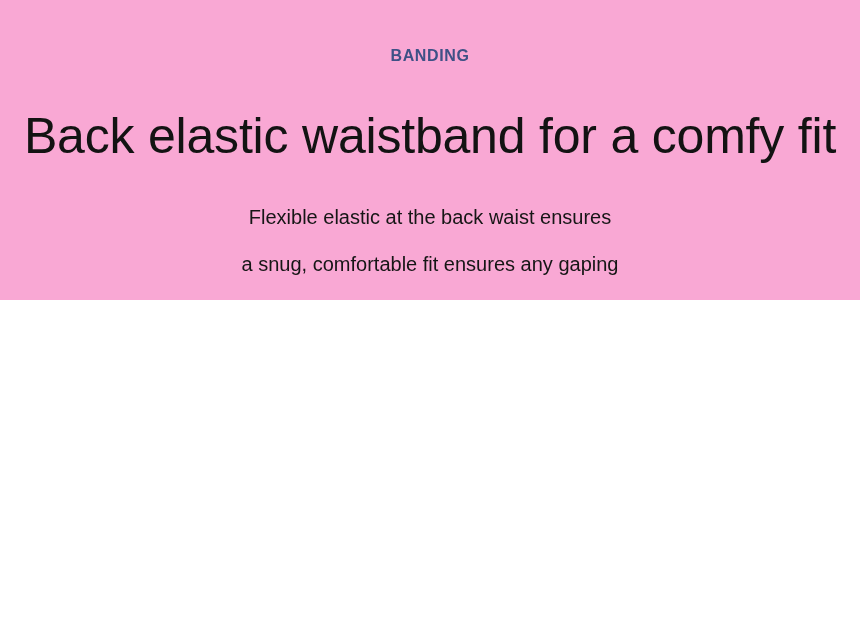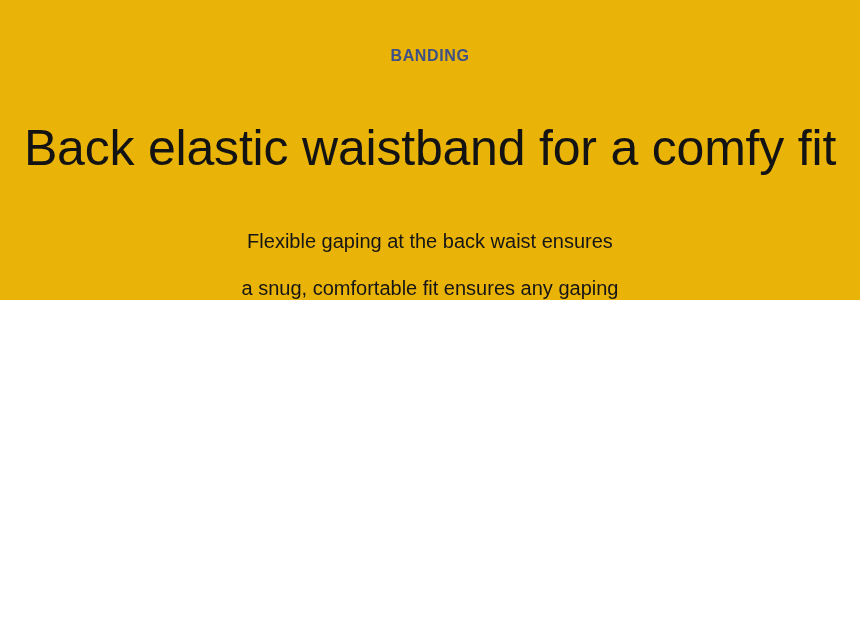--- a/index.html
+++ b/index.html
@@ -11,21 +11,21 @@
     height: 623px;
     background: #ffffff;
     font-family: "Liberation Sans", sans-serif;
     overflow: hidden;
   }
 
   .slide {
     position: relative;
     width: 860px;
     height: 623px;
-    background: #eab308;
+    background: #f9a8d4;
     box-sizing: border-box;
   }
 
   .content-block {
     position: absolute;
     top: 0;
     left: 0;
     width: 860px;
     text-align: center;
   }
@@ -36,21 +36,21 @@
     font-size: 16px;
     font-weight: bold;
     letter-spacing: 0.6px;
     line-height: 1.25;
     color: #3e5186;
     text-transform: uppercase;
     font-family: "Liberation Sans", sans-serif;
   }
 
   .headline {
-    margin: 12px;
+    margin: 0;
     padding-top: 42px;
     font-size: 50px;
     font-weight: normal;
     line-height: 1.12;
     color: #131313;
     letter-spacing: -0.2px;
     white-space: nowrap;
     font-family: "Liberation Sans", sans-serif;
   }
 
@@ -82,21 +82,21 @@
 
 <div class="slide">
 
   <div class="content-block">
 
     <p class="eyebrow">BANDING</p>
 
     <h1 class="headline">Back elastic waistband for a comfy fit</h1>
 
     <p class="subcopy">
-      <span class="subcopy-line">Flexible gaping at the back waist ensures</span>
+      <span class="subcopy-line">Flexible elastic at the back waist ensures</span>
       <span class="subcopy-line">a snug, comfortable fit ensures any gaping</span>
     </p>
 
   </div>
 
   <div class="lower-area"></div>
 
 </div>
 
 </body></html>

